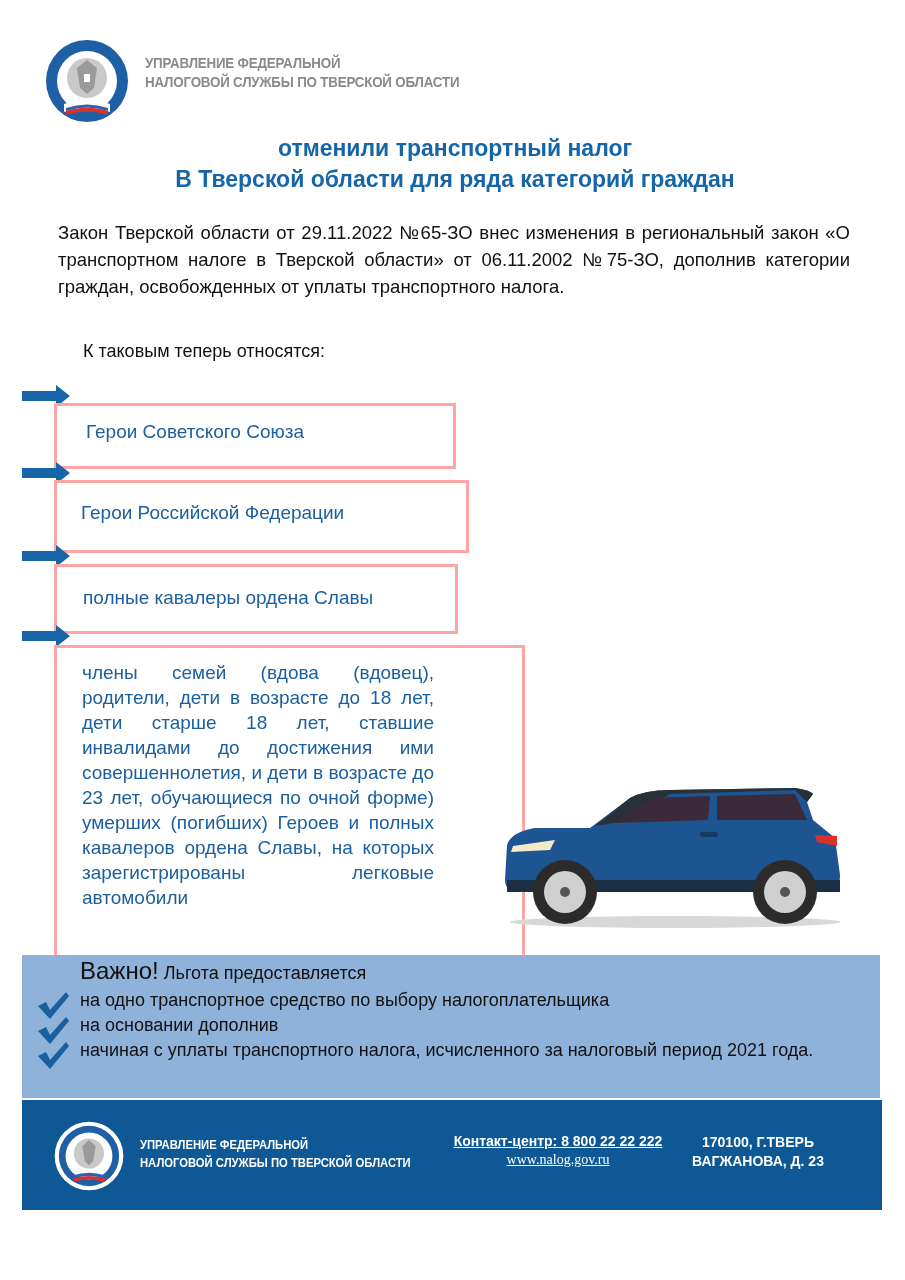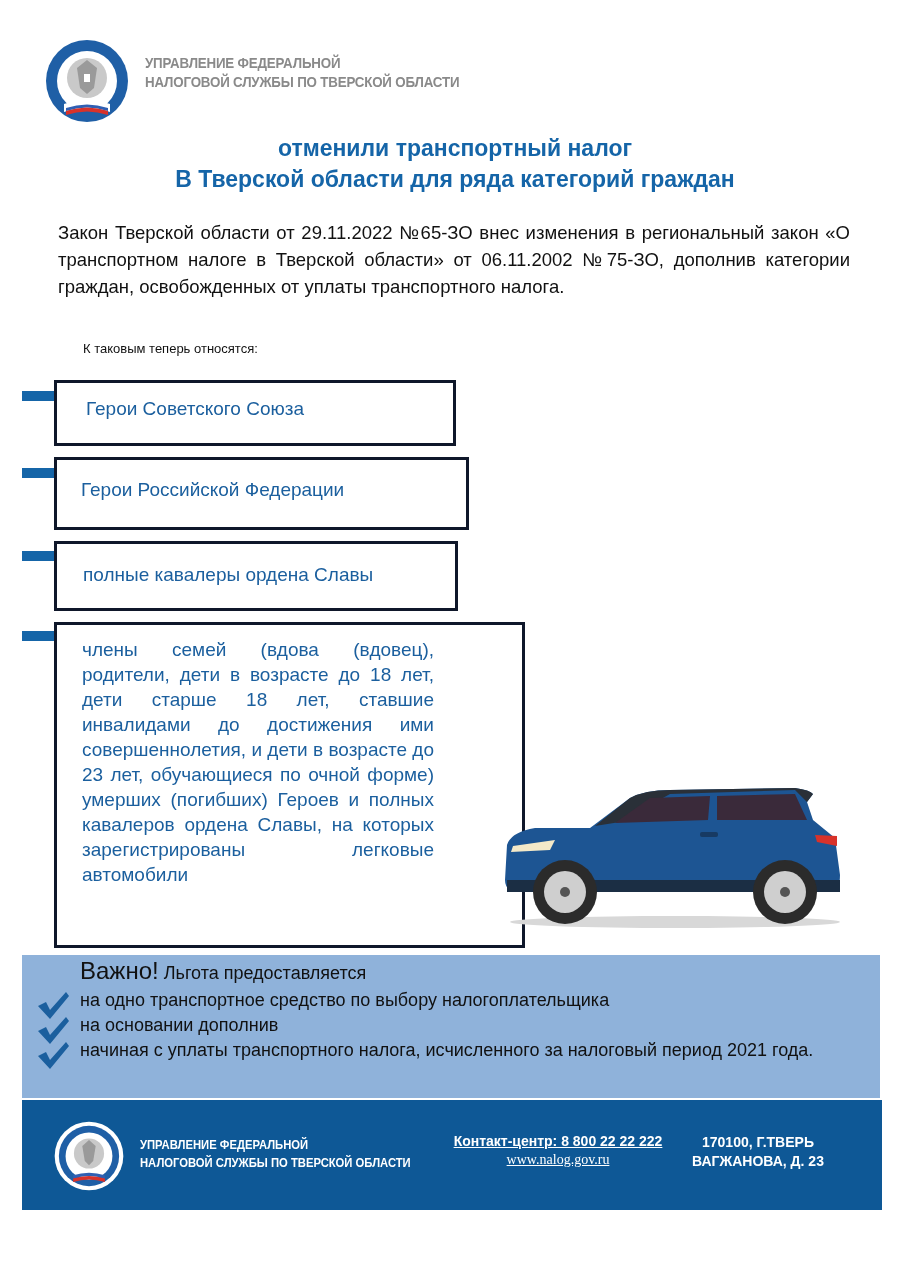--- a/index.html
+++ b/index.html
@@ -9,24 +9,24 @@
 
   
   .logo { left:44px; top:38px; width:86px; height:86px; }
   .org-name { left:145px; top:54px; font-family:"Liberation Sans", sans-serif; font-weight:bold;
               font-size:14.5px; line-height:19px; color:#8a8a8a; letter-spacing:-0.2px; transform:scaleX(0.92); transform-origin:left; }
 
   .title { left:60px; top:133px; width:790px; text-align:center; color:#1565a8; font-weight:bold;
            font-size:23px; line-height:31px; }
 
   .intro { left:58px; top:219px; width:792px; font-size:18.5px; line-height:27px; color:#111; text-align:justify; }
-  .lead { left:83px; top:341px; font-size:13px; color:#111; }
+  .lead { left:83px; top:341px; font-size:18px; color:#111; }
 
   
-  .cat { position:absolute; border:3px solid #0f172a; box-sizing:border-box; background:#fff; }
+  .cat { position:absolute; border:3px solid #fca5a5; box-sizing:border-box; background:#fff;margin-top:23px; }
   .cat-text { position:absolute; color:#1b5f9e; font-size:19px; line-height:25px; }
   .arrow { position:absolute; width:48px; height:22px; }
 
   .car { left:495px; top:780px; width:350px; height:150px; }
 
   
   .important { left:22px; top:955px; width:858px; height:143px; background:#8fb2da; }
   .imp-head { left:80px; top:957px; color:#111; font-size:18px; }
   .imp-head .big { font-size:24px; }
   .imp-list { left:80px; top:988px; width:790px; font-size:18px; line-height:25px; color:#111; }

